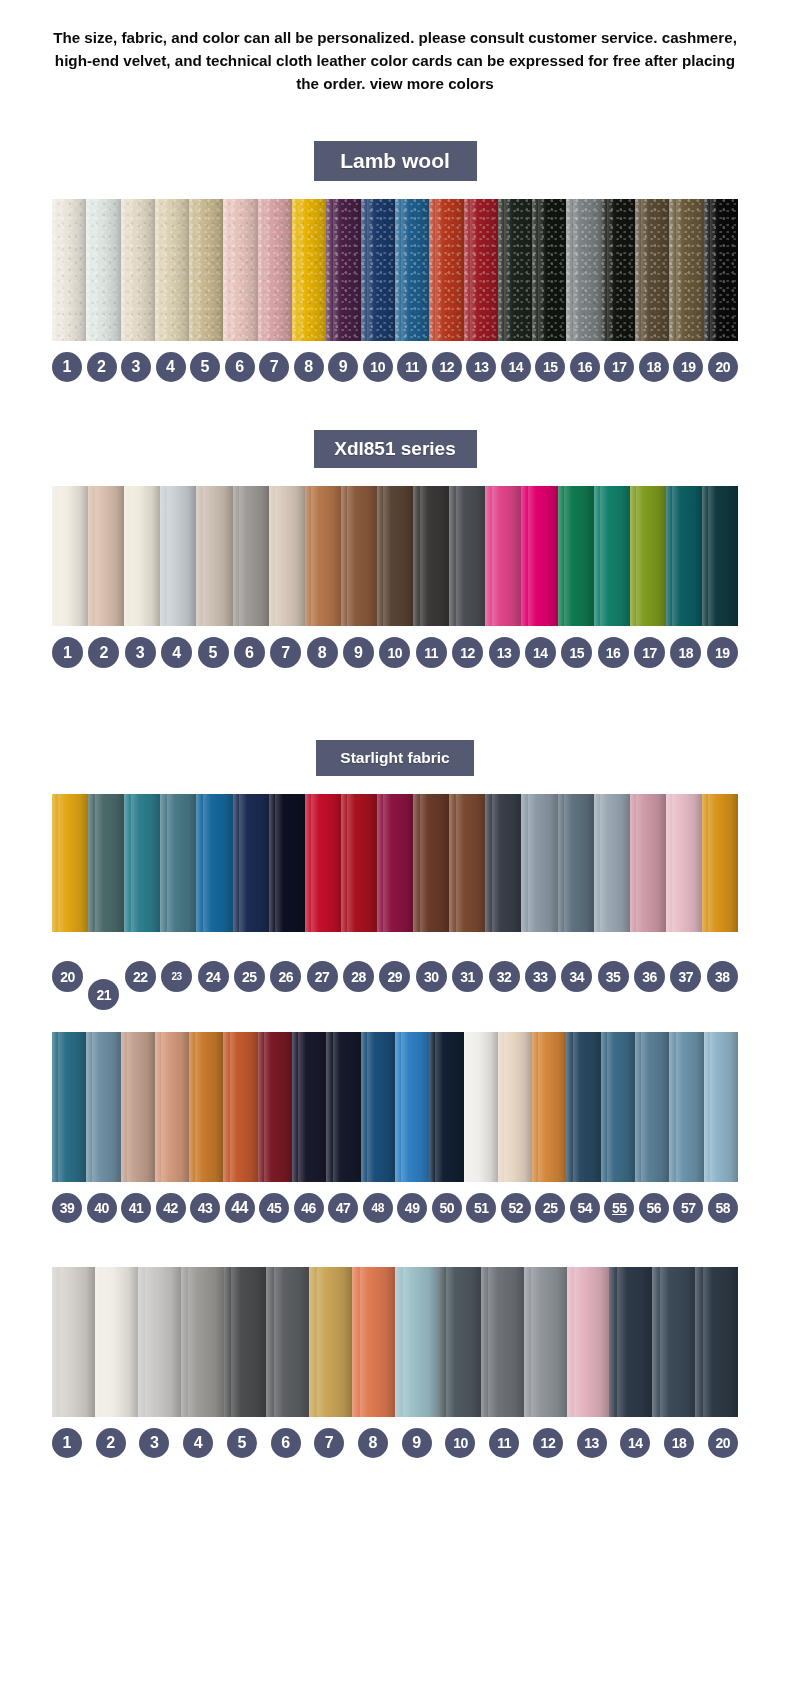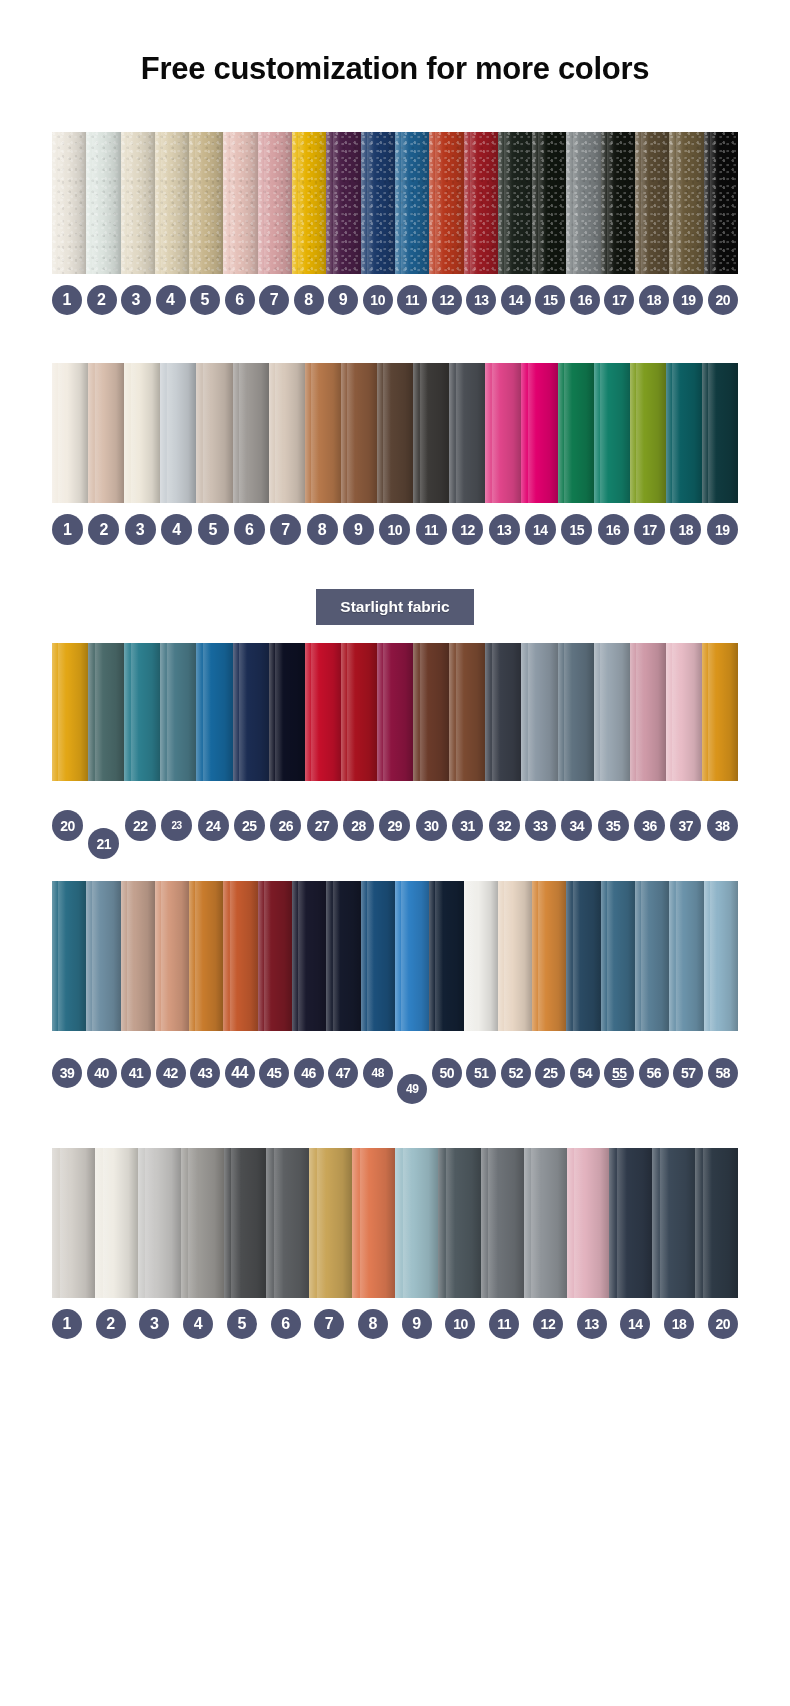--- a/index.html
+++ b/index.html
@@ -55,21 +55,21 @@
     font-weight: 700;
     text-align: center;
     display: flex;
     align-items: center;
     justify-content: center;
     box-sizing: border-box;
     text-shadow: 0 1px 1px rgba(0,0,0,.25);
   }
   .chip-lamb  { width: 163px; height: 40px; font-size: 21px; }
   .chip-xdl   { width: 163px; height: 38px; font-size: 19px; }
-  .chip-star  { width: 158px; height: 36px; font-size: 15.5px; }
+  .chip-star  { width: 158px; height: 36px; font-size: 15.5px; margin-top: 28px; }
   .chip-tech  { width: 163px; height: 42px; font-size: 14.5px; line-height: 1.15; flex-direction: column; }
 
   
   .strip {
     margin: 0 auto;
     width: 686px;
     display: flex;
     overflow: hidden;
     position: relative;
     box-shadow: inset 0 0 0 1px rgba(0,0,0,0.02);
@@ -137,24 +137,29 @@
     box-sizing: border-box;
     flex: 0 0 auto;
   }
   .badge.small-num { letter-spacing: -0.5px; }
 </style>
 </head>
 <body>
 
 <div class="page">
 
-  <div class="headline">Free customization for more colors</div>
+  <div class="subhead">The size, fabric, and color can all be personalized. please consult customer service. cashmere, high-end velvet, and technical cloth leather color cards can be expressed for free after placing the order. view more colors</div>
 
   <div id="sections-root">
       <div class="section" style="margin-top: 46px;">
+        <div class="label-wrap">
+          <div class="label-chip chip-lamb">
+            <span>Lamb wool</span>
+          </div>
+        </div>
         <div class="strip wool" style="height: 142px; margin-top: 18px;">
           <div class="sw" style="background: rgb(236, 231, 221);">
             <div class="shine"></div>
           </div>
           <div class="sw" style="background: rgb(223, 231, 226);">
             <div class="shine"></div>
           </div>
           <div class="sw" style="background: rgb(228, 220, 200);">
             <div class="shine"></div>
           </div>
@@ -227,20 +232,25 @@
           <div class="badge small-num" style="width: 30px; height: 30px; font-size: 14px;">14</div>
           <div class="badge small-num" style="width: 30px; height: 30px; font-size: 14px;">15</div>
           <div class="badge small-num" style="width: 30px; height: 30px; font-size: 14px;">16</div>
           <div class="badge small-num" style="width: 30px; height: 30px; font-size: 14px;">17</div>
           <div class="badge small-num" style="width: 30px; height: 30px; font-size: 14px;">18</div>
           <div class="badge small-num" style="width: 30px; height: 30px; font-size: 14px;">19</div>
           <div class="badge small-num" style="width: 30px; height: 30px; font-size: 14px;">20</div>
         </div>
       </div>
       <div class="section" style="margin-top: 48px;">
+        <div class="label-wrap">
+          <div class="label-chip chip-xdl">
+            <span>Xdl851 series</span>
+          </div>
+        </div>
         <div class="strip" style="height: 140px; margin-top: 18px;">
           <div class="sw" style="background: rgb(242, 236, 226);">
             <div class="shine"></div>
           </div>
           <div class="sw" style="background: rgb(217, 191, 174);">
             <div class="shine"></div>
           </div>
           <div class="sw" style="background: rgb(239, 233, 220);">
             <div class="shine"></div>
           </div>
@@ -467,21 +477,21 @@
           <div class="badge small-num" style="width: 30px; height: 30px; font-size: 14px;">39</div>
           <div class="badge small-num" style="width: 30px; height: 30px; font-size: 14px;">40</div>
           <div class="badge small-num" style="width: 30px; height: 30px; font-size: 14px;">41</div>
           <div class="badge small-num" style="width: 30px; height: 30px; font-size: 14px;">42</div>
           <div class="badge small-num" style="width: 30px; height: 30px; font-size: 14px;">43</div>
           <div class="badge small-num" style="width: 30px; height: 30px; font-size: 16px;">44</div>
           <div class="badge small-num" style="width: 30px; height: 30px; font-size: 14px;">45</div>
           <div class="badge small-num" style="width: 30px; height: 30px; font-size: 14px;">46</div>
           <div class="badge small-num" style="width: 30px; height: 30px; font-size: 14px;">47</div>
           <div class="badge small-num" style="width: 30px; height: 30px; font-size: 12px;">48</div>
-          <div class="badge small-num" style="width: 30px; height: 30px; font-size: 12px; margin-top: 32px;">49</div>
+          <div class="badge small-num" style="width: 30px; height: 30px; font-size: 14px;">49</div>
           <div class="badge small-num" style="width: 30px; height: 30px; font-size: 14px;">50</div>
           <div class="badge small-num" style="width: 30px; height: 30px; font-size: 14px;">51</div>
           <div class="badge small-num" style="width: 30px; height: 30px; font-size: 14px;">52</div>
           <div class="badge small-num" style="width: 30px; height: 30px; font-size: 14px;">25</div>
           <div class="badge small-num" style="width: 30px; height: 30px; font-size: 14px;">54</div>
           <div class="badge small-num" style="width: 30px; height: 30px; font-size: 14px; text-decoration: underline;">55</div>
           <div class="badge small-num" style="width: 30px; height: 30px; font-size: 14px;">56</div>
           <div class="badge small-num" style="width: 30px; height: 30px; font-size: 14px;">57</div>
           <div class="badge small-num" style="width: 30px; height: 30px; font-size: 14px;">58</div>
         </div>

